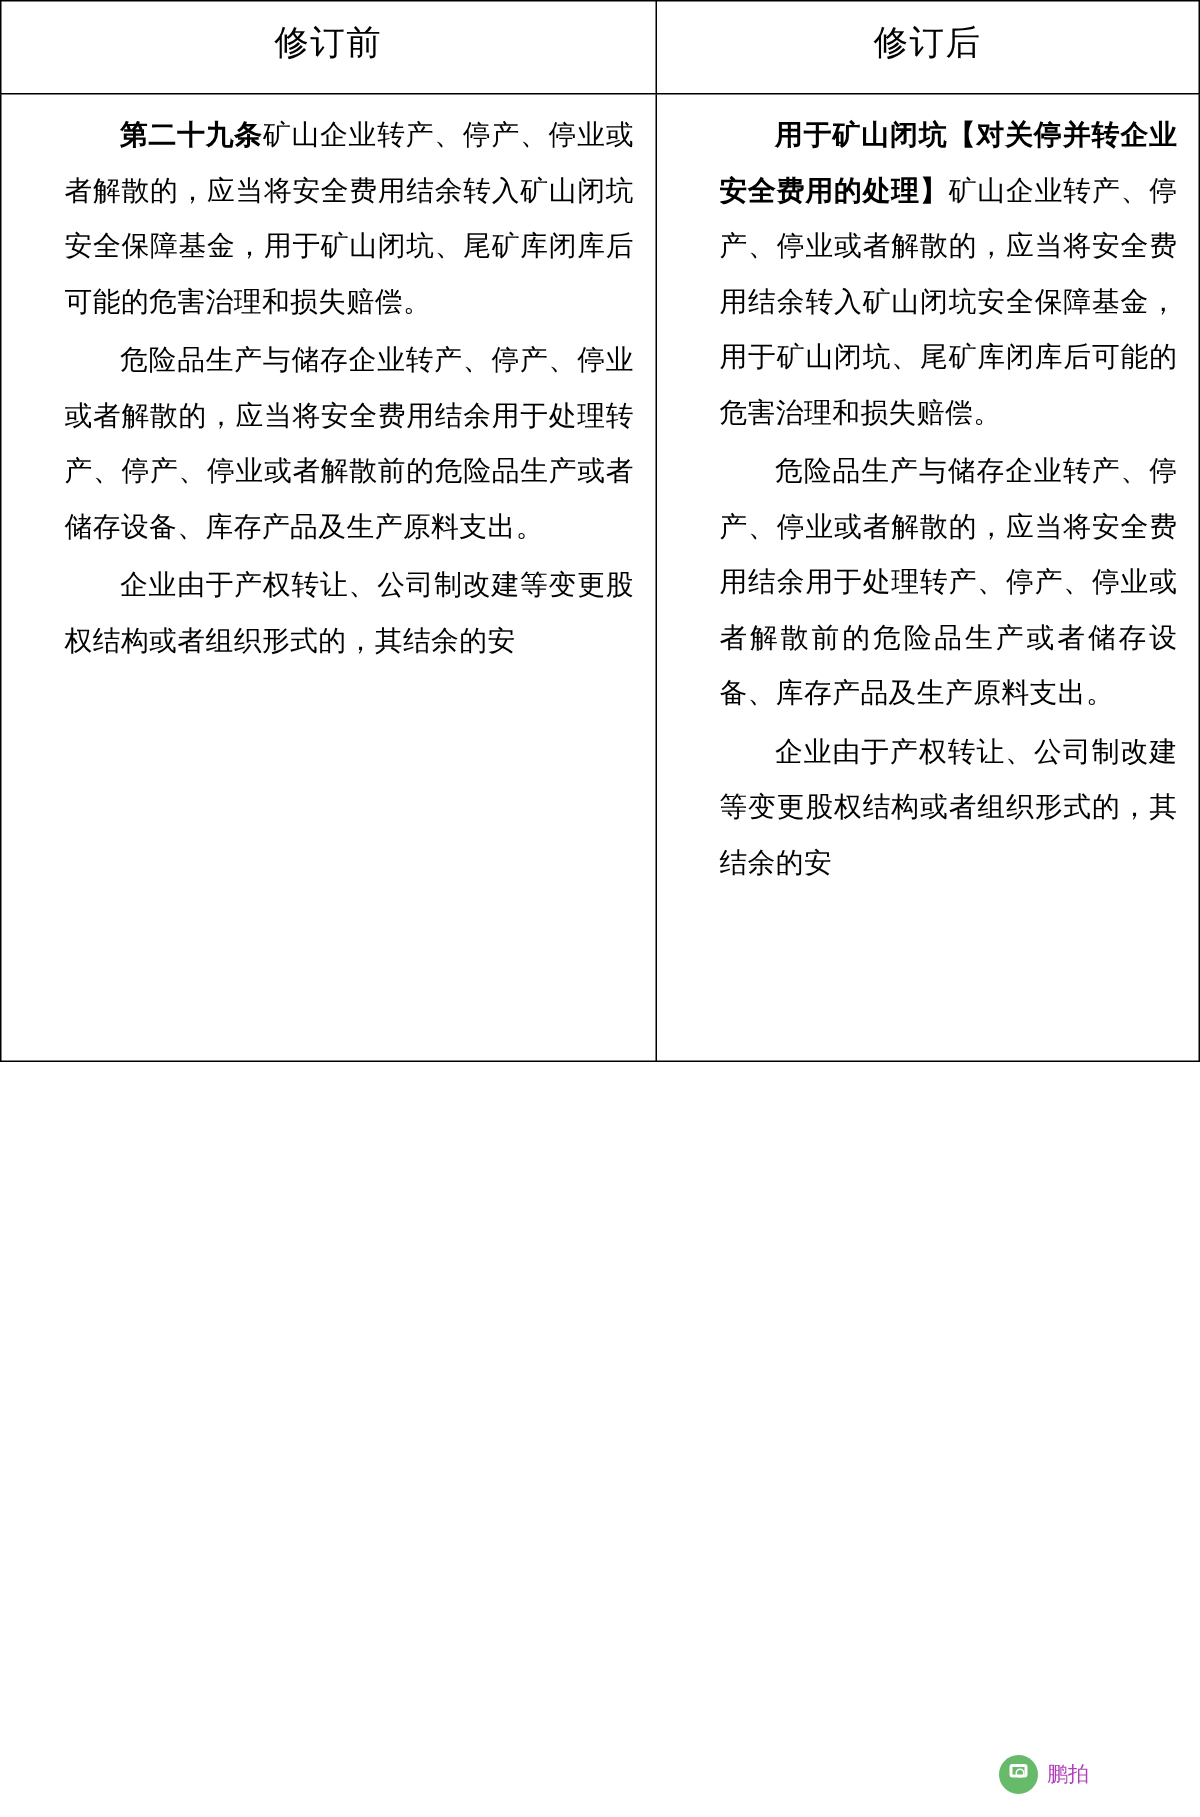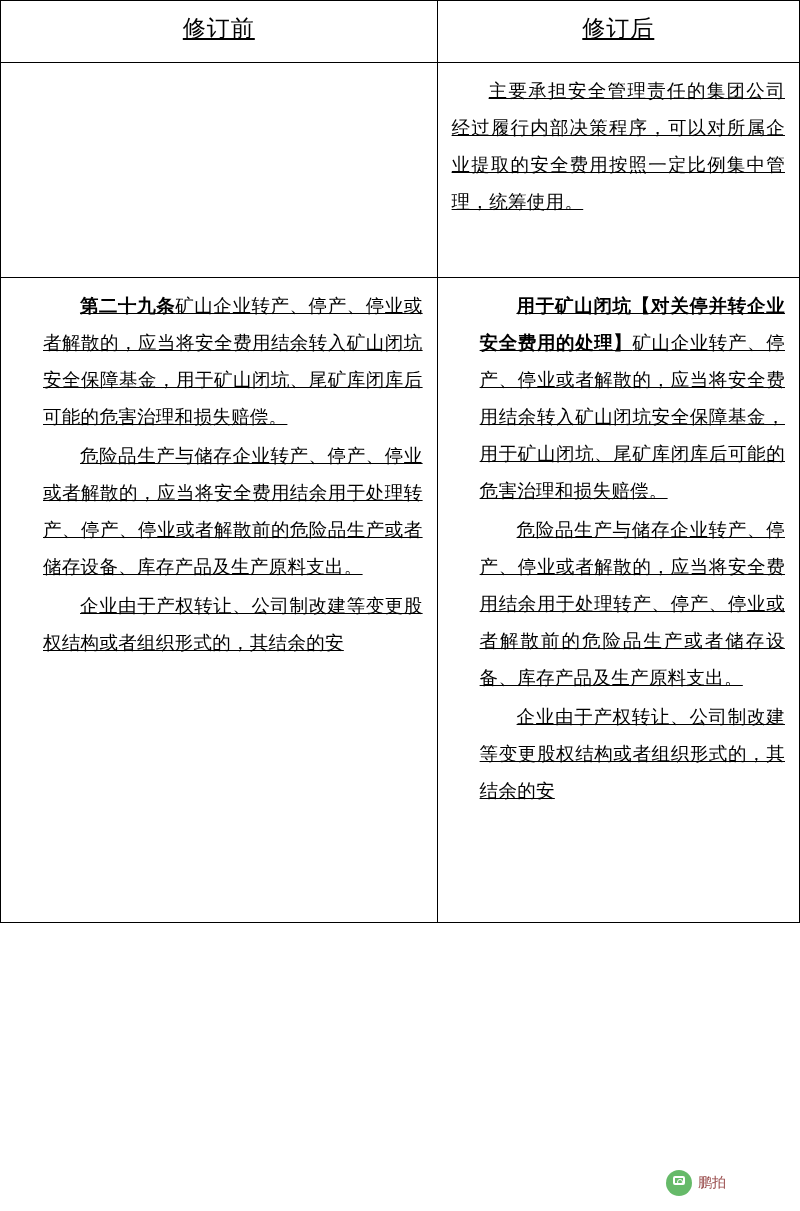--- a/index.html
+++ b/index.html
@@ -19,21 +19,20 @@
     width: 800px;
     border-collapse: collapse;
     table-layout: fixed;
   }
   .doc-table td,
   .doc-table th {
     border: 1px solid #000000;
     vertical-align: top;
     padding: 10px 14px 14px 14px;
     box-sizing: border-box;
-    text-decoration: underline;
   }
   .col-left { width: 400px; }
   .col-right { width: 332px; }
 
   .header-cell {
     text-align: center;
     font-size: 23px;
     line-height: 1.6;
     padding: 8px 0 10px 0;
     font-weight: normal;
@@ -100,43 +99,35 @@
     left: 11px;
     top: 9px;
     width: 4px;
     height: 4px;
     border: 1.5px solid #ffffff;
     border-radius: 50%;
   }
   .wm-text {
     font-family: "Liberation Sans", "DejaVu Sans", sans-serif;
     font-size: 14px;
-    color: #7f1d1d;
+    color: #a21caf;
     white-space: nowrap;
   }
 </style>
 </head>
 <body>
 
 <table class="doc-table">
   <thead>
     <tr>
       <th class="col-left header-cell">修订前</th>
       <th class="col-right header-cell">修订后</th>
     </tr>
   </thead>
   <tbody>
-    <tr class="row-intro">
-      <td class="col-left">
-        <div class="cell-empty"></div>
-      </td>
-      <td class="col-right">
-        <p class="para indent">主要承担安全管理责任的集团公司经过履行内部决策程序，可以对所属企业提取的安全费用按照一定比例集中管理，统筹使用。</p>
-      </td>
-    </tr>
 
 
     <tr class="row-29">
       <td class="col-left">
         <p class="para indent"><span class="bold">第二十九条</span><span>矿山企业转产、停产、停业或者解散的，应当将安全费用结余转入矿山闭坑安全保障基金，用于矿山闭坑、尾矿库闭库后可能的危害治理和损失赔偿。</span></p>
         <p class="para indent">危险品生产与储存企业转产、停产、停业或者解散的，应当将安全费用结余用于处理转产、停产、停业或者解散前的危险品生产或者储存设备、库存产品及生产原料支出。</p>
         <p class="para indent">企业由于产权转让、公司制改建等变更股权结构或者组织形式的，其结余的安</p>
       </td>
       <td class="col-right">
         <p class="para indent"><span class="bold">用于矿山闭坑【对关停并转企业安全费用的处理】</span><span>矿山企业转产、停产、停业或者解散的，应当将安全费用结余转入矿山闭坑安全保障基金，用于矿山闭坑、尾矿库闭库后可能的危害治理和损失赔偿。</span></p>

